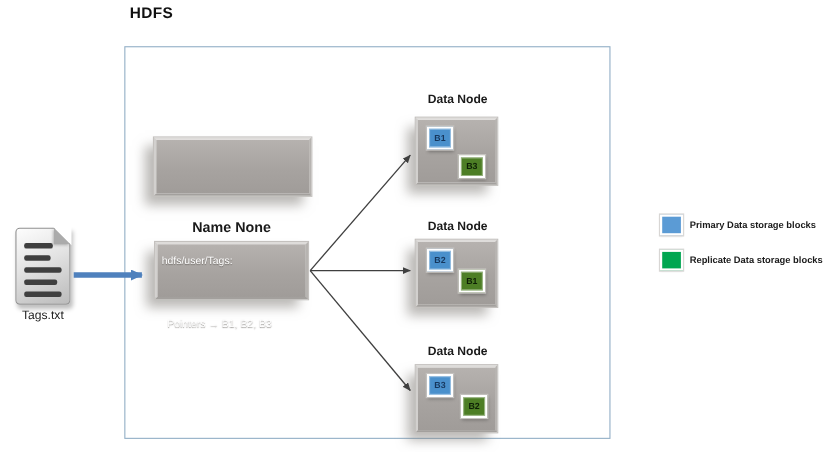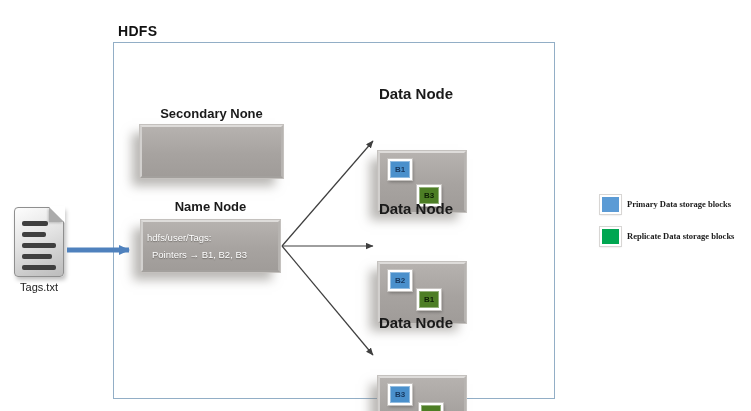--- a/index.html
+++ b/index.html
@@ -2,70 +2,70 @@
 <html><head>
 <meta charset="utf-8">
 <style>
   html,body { margin:0; padding:0; background:#fff; }
   .canvas {
     position:relative; width:751px; height:411px; background:#ffffff;
     font-family:"Liberation Sans", sans-serif; overflow:hidden;
   }
 
   
-  .hdfs-title { position:absolute; left:118px; top:23px; font-size:14px; font-weight:bold; color:#111; letter-spacing:.3px; }
+  .hdfs-title { position:absolute; left:118px; top:3px; font-size:14px; font-weight:bold; color:#111; letter-spacing:.3px; }
   .hdfs-box { position:absolute; left:113px; top:42px; width:440px; height:355px; border:1px solid #92aec6; background:#fff; }
 
   
   .gray-box {
     position:absolute;
     background:linear-gradient(180deg,#b6b2af 0%, #a7a3a0 55%, #a09c99 100%);
     border-top:2px solid #dedcda; border-left:2px solid #d2d0ce;
     border-right:2px solid #b7b4b1; border-bottom:2px solid #a3a09d;
     outline:1px solid #c4c1be;
     box-shadow:-8px 8px 10px rgba(130,125,120,.55);
     box-sizing:border-box;
   }
 
   .node-label { position:absolute; font-weight:600; color:#1a1a1a; text-align:center; }
   .label-secondary { left:140px; top:106px; width:143px; font-size:13px; }
   .label-name      { left:141px; top:199px; width:139px; font-size:13px; }
-  .label-datanode  { width:76px; font-size:15px; }
+  .label-datanode  { width:76px; font-size:11px; }
 
   .box-secondary { left:140px; top:125px; width:143px; height:53px; }
   .box-name      { left:141px; top:220px; width:139px; height:52px; }
-  .box-datanode  { left:378px; width:88px; height:61px;margin-top:44px; }
+  .box-datanode  { left:378px; width:74px; height:61px; }
 
   .name-node-text {
     position:absolute; left:147px; top:229px; width:130px;
     color:#fff; font-size:9.5px; font-weight:normal; line-height:17px;
     text-shadow:0 1px 1px rgba(60,55,50,.5);
   }
-  .name-node-text .line2 { padding-left:5px; }
+  .name-node-text .line2 { padding-left:5px;margin-top:40px; }
 
   
   .block {
     position:absolute; width:20px; height:17px;
     border:2px solid #ffffff; outline:1px solid #c6c3c0;
     display:flex; align-items:center; justify-content:center;
     font-size:8px; font-weight:bold;
     box-shadow:1px 2px 3px rgba(0,0,0,.3), inset 0 0 0 1px rgba(255,255,255,.4);
   }
   .block-primary  { background:#4a90cc; color:#16365c; }
   .block-replica  { background:#4d7e25; color:#0d1f05; }
 
   
   .legend-swatch {
     position:absolute; width:17px; height:15px;
     border:2px solid #fff; outline:1px solid #d8d6d4;
     box-shadow:0 1px 2px rgba(0,0,0,.15);
   }
   .legend-swatch-primary   { left:600px; top:195px; background:#5b9bd5; }
   .legend-swatch-replicate { left:600px; top:227px; background:#00a651; }
-  .legend-label { position:absolute; font-size:8.5px; font-weight:bold; color:#1a1a1a;font-family:Liberation Serif, serif; }
+  .legend-label { position:absolute; font-size:8.5px; font-weight:bold; color:#1a1a1a; }
   .legend-label-primary   { left:627px; top:199px; }
   .legend-label-replicate { left:627px; top:231px; }
 
   
   .file-icon { position:absolute; left:14px; top:207px; width:50px; height:70px; }
   .file-body {
     position:absolute; left:0; top:0; right:0; bottom:0;
     background:linear-gradient(155deg,#fdfdfd 0%,#e3e3e3 45%,#c9c9c9 80%,#bcbcbc 100%);
     border:1px solid #8f8f8f; border-radius:4px; border-top-right-radius:0;
     box-shadow:2px 3px 4px rgba(0,0,0,.25);
@@ -100,24 +100,23 @@
     <div class="file-line fl1"></div>
     <div class="file-line fl2"></div>
     <div class="file-line fl3"></div>
     <div class="file-line fl4"></div>
     <div class="file-line fl5"></div>
     <div class="file-fold-cut"></div>
     <div class="file-fold"></div>
   </div>
   <div class="file-label">Tags.txt</div>
 
-  <div class="node-label label-secondary">Secondary None</div>
   <div class="gray-box box-secondary"></div>
 
-  <div class="node-label label-name">Name Node</div>
+  <div class="node-label label-name">Name None</div>
   <div class="gray-box box-name"></div>
   <div class="name-node-text">
     <div class="line1">hdfs/user/Tags:</div>
     <div class="line2">Pointers → B1, B2, B3</div>
   </div>
 
   <div class="node-label label-datanode" style="left:378px; top:85px;">Data Node</div>
   <div class="gray-box box-datanode" style="top:107px;">
     <div class="block block-primary" style="left:8px; top:6px;">B1</div>
     <div class="block block-replica" style="left:37px; top:32px;">B3</div>

